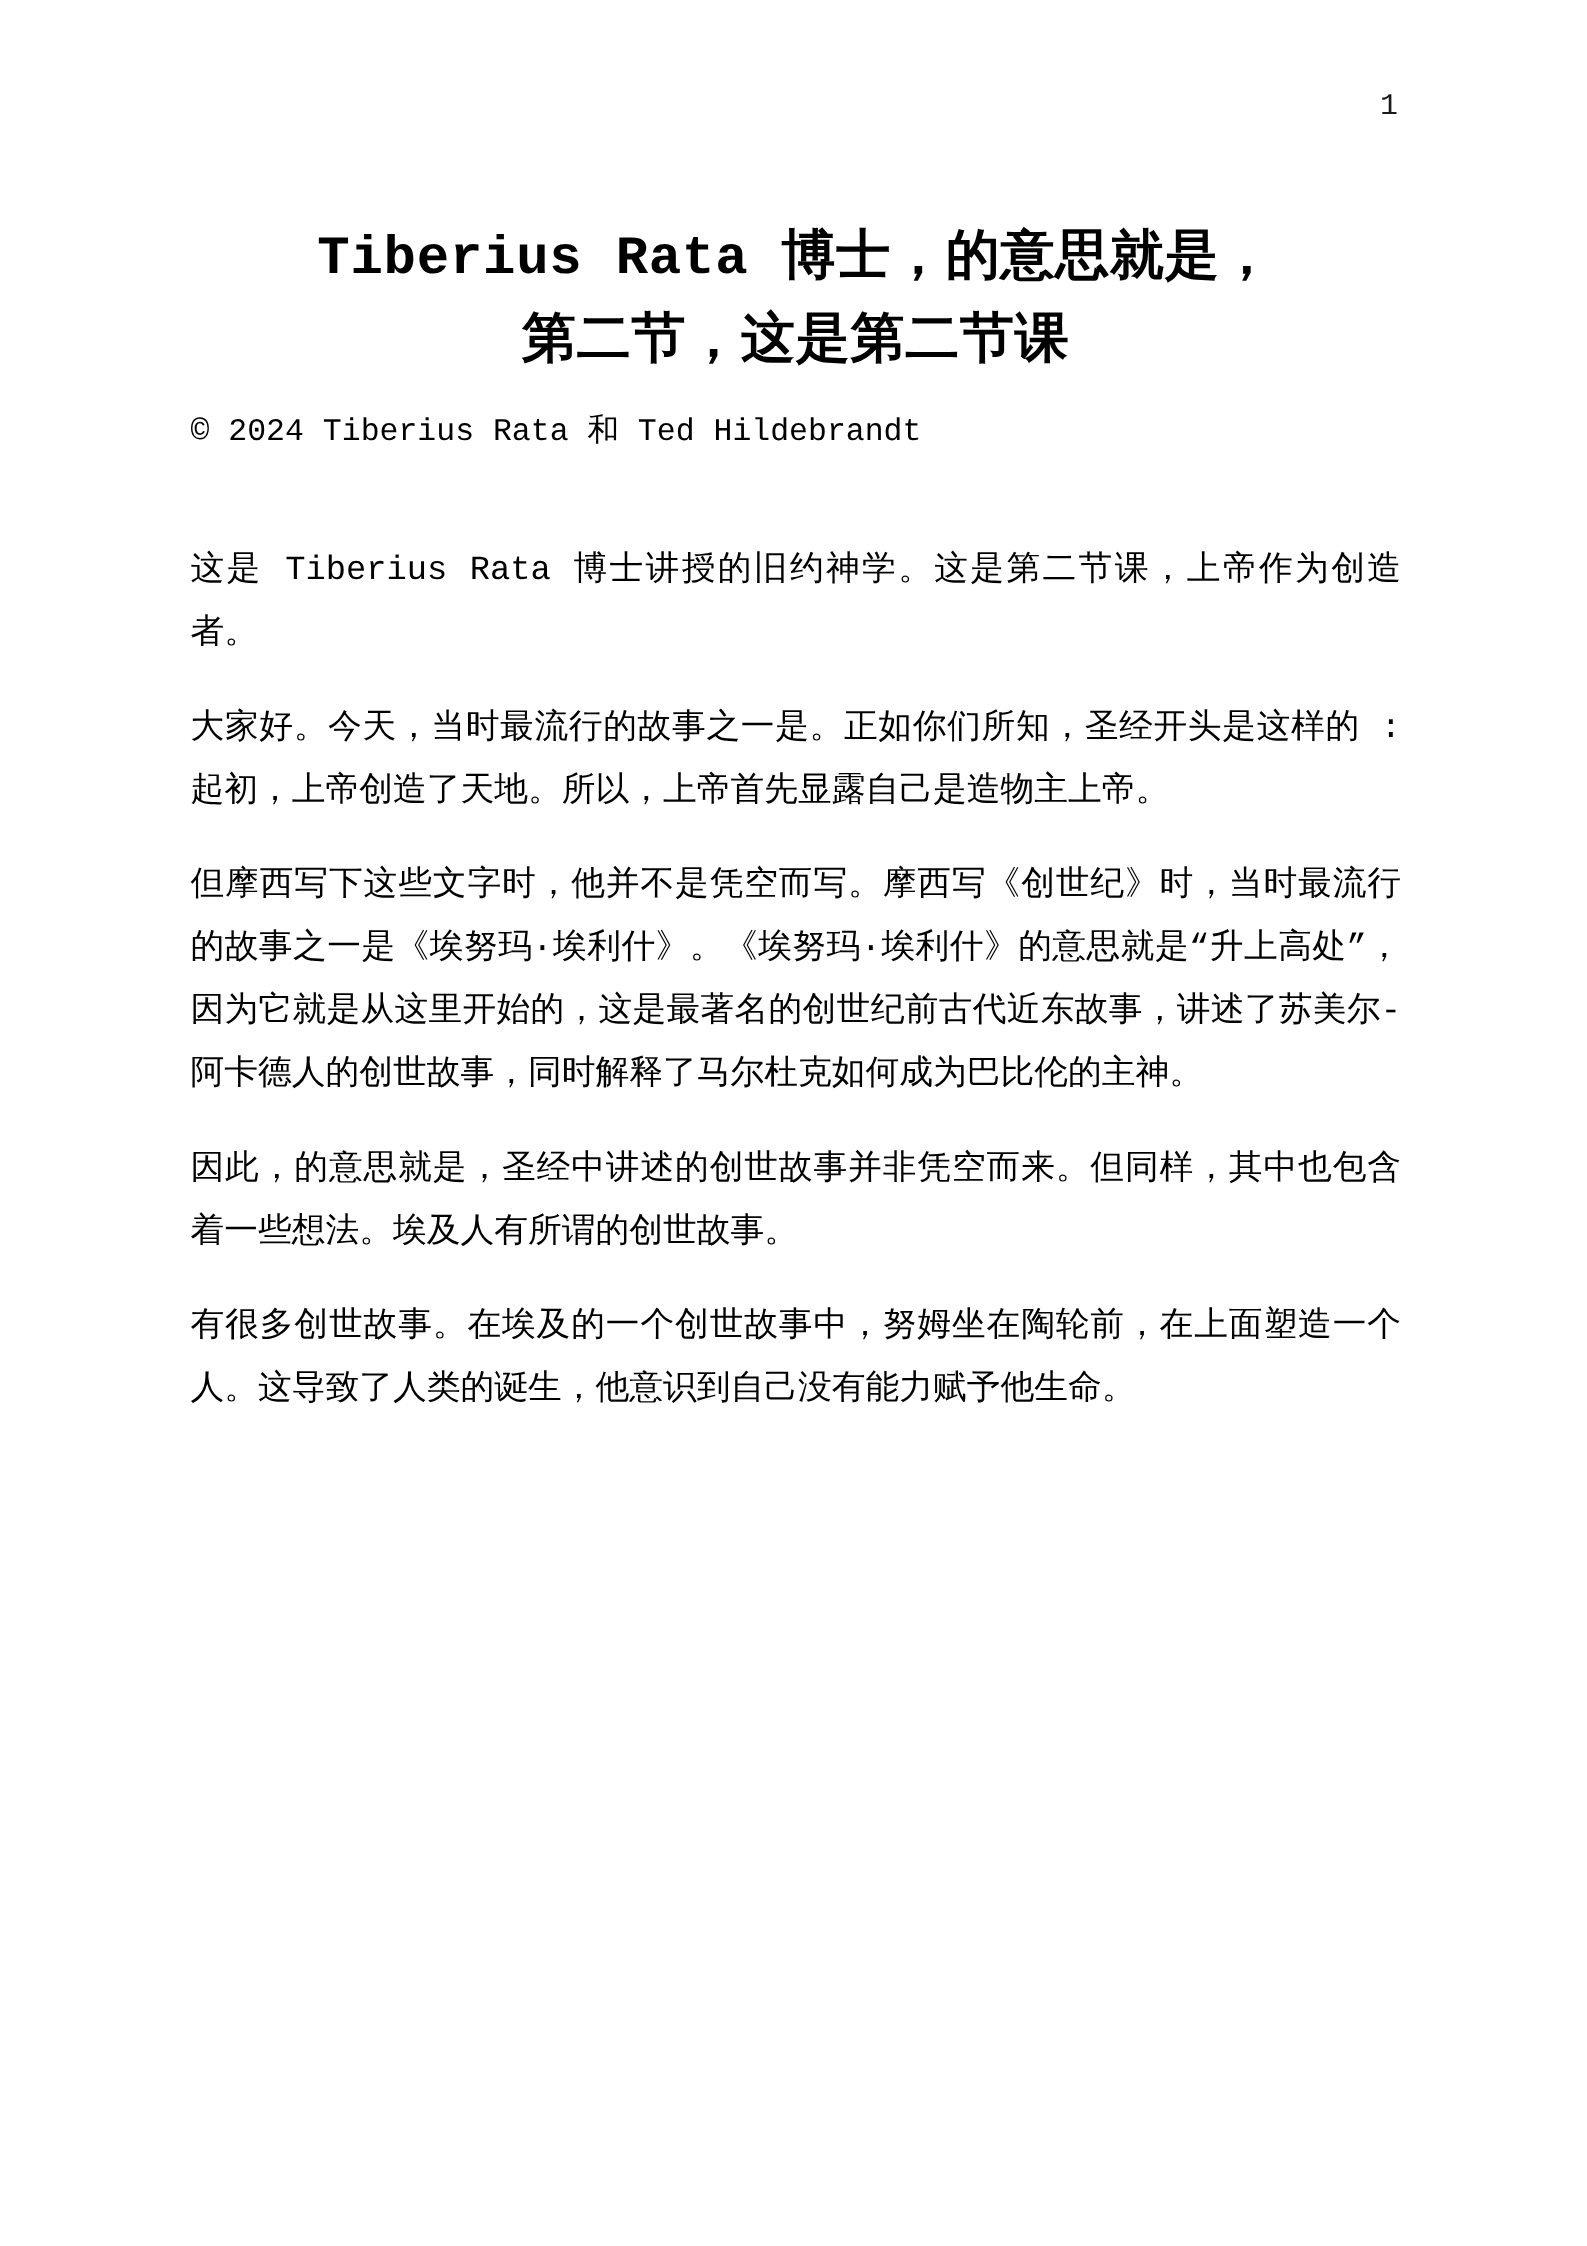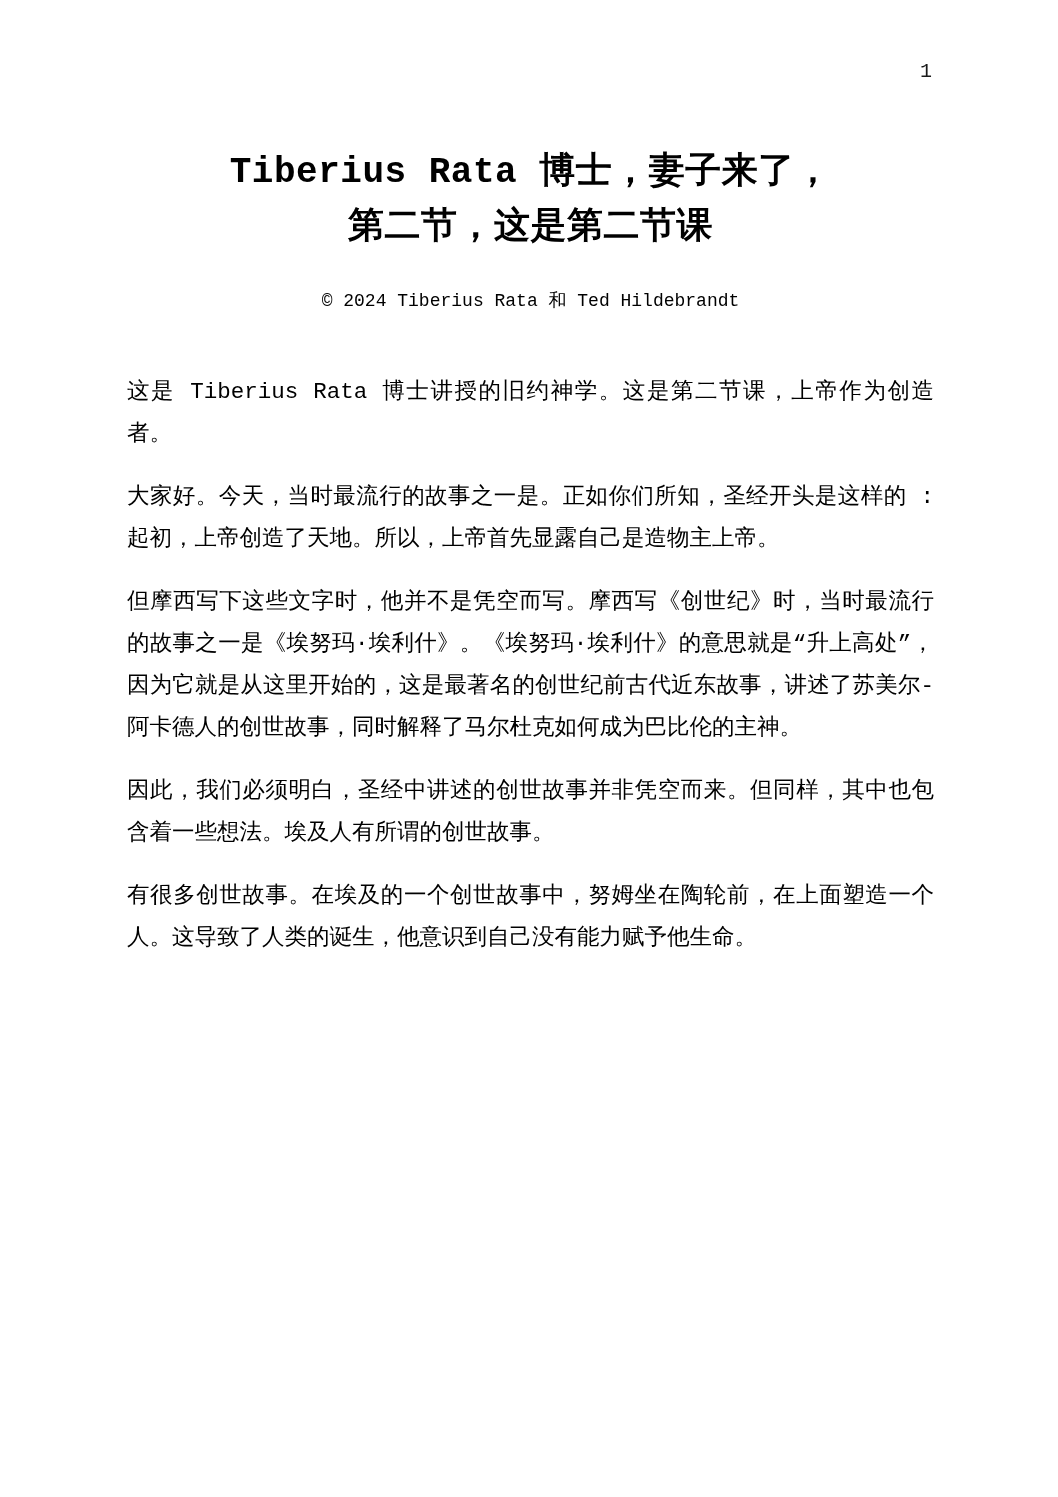--- a/index.html
+++ b/index.html
@@ -27,24 +27,24 @@
     color: #1a1a1a;
   }
   .title {
     text-align: center;
     font-weight: bold;
     font-size: 36px;
     line-height: 55px;
     letter-spacing: 0.5px;
   }
   .copyright {
-    text-align: center;
-    font-size: 18px;
+    text-align: left;
+    font-size: 21px;
     line-height: 28px;
-    margin-top: 32px;
+    margin-top: 20px;
   }
   .body-text {
     margin-top: 56px;
   }
   .body-text p {
     font-size: 22.5px;
     line-height: 42px;
     margin: 0 0 21px 0;
     text-align: justify;
     text-justify: inter-character;
@@ -52,27 +52,27 @@
   }
 </style>
 </head>
 <body>
 
 <div class="page">
 
   <div class="page-number">1</div>
 
   <div class="title">
-    <div>Tiberius Rata 博士，妻子来了，</div>
+    <div>Tiberius Rata 博士，的意思就是，</div>
     <div>第二节，这是第二节课</div>
   </div>
 
   <div class="copyright">© 2024 Tiberius Rata 和 Ted Hildebrandt</div>
 
   <div class="body-text">
     <p>这是 Tiberius Rata 博士讲授的旧约神学。这是第二节课，上帝作为创造者。</p>
     <p>大家好。今天，当时最流行的故事之一是。正如你们所知，圣经开头是这样的 : 起初，上帝创造了天地。所以，上帝首先显露自己是造物主上帝。</p>
     <p>但摩西写下这些文字时，他并不是凭空而写。摩西写《创世纪》时，当时最流行的故事之一是《埃努玛·埃利什》。《埃努玛·埃利什》的意思就是“升上高处”，因为它就是从这里开始的，这是最著名的创世纪前古代近东故事，讲述了苏美尔-阿卡德人的创世故事，同时解释了马尔杜克如何成为巴比伦的主神。</p>
-    <p>因此，我们必须明白，圣经中讲述的创世故事并非凭空而来。但同样，其中也包含着一些想法。埃及人有所谓的创世故事。</p>
+    <p>因此，的意思就是，圣经中讲述的创世故事并非凭空而来。但同样，其中也包含着一些想法。埃及人有所谓的创世故事。</p>
     <p>有很多创世故事。在埃及的一个创世故事中，努姆坐在陶轮前，在上面塑造一个人。这导致了人类的诞生，他意识到自己没有能力赋予他生命。</p>
   </div>
 
 </div>
 
 </body></html>

